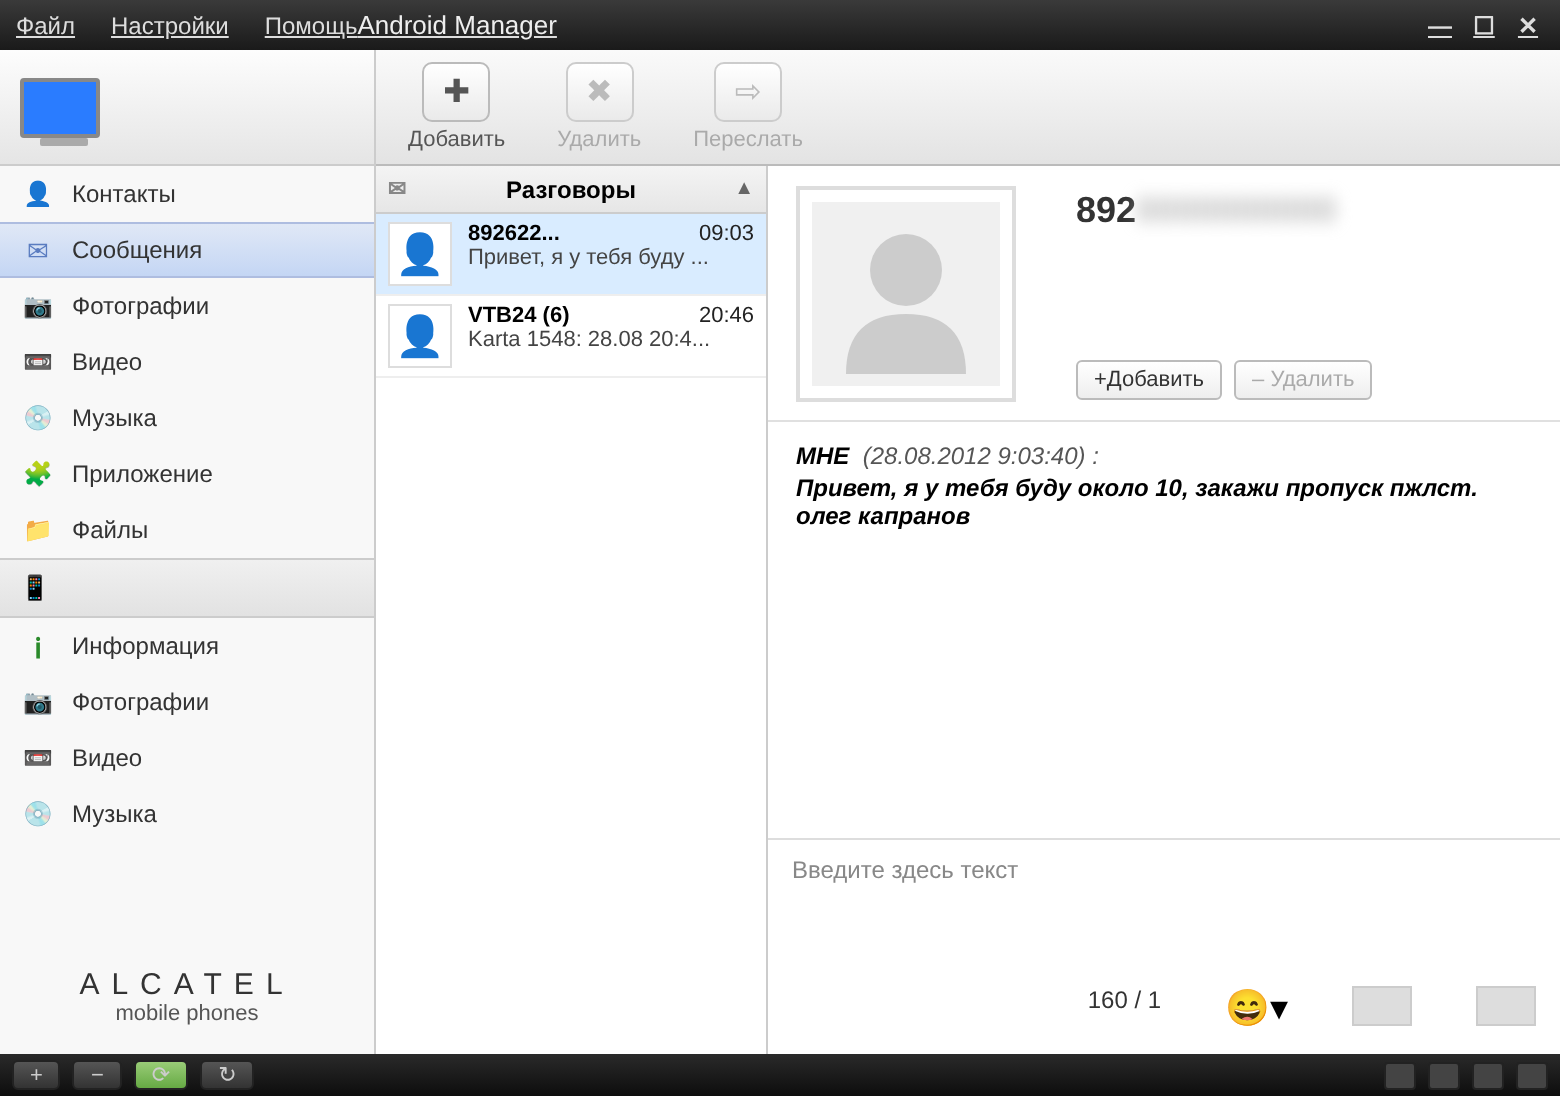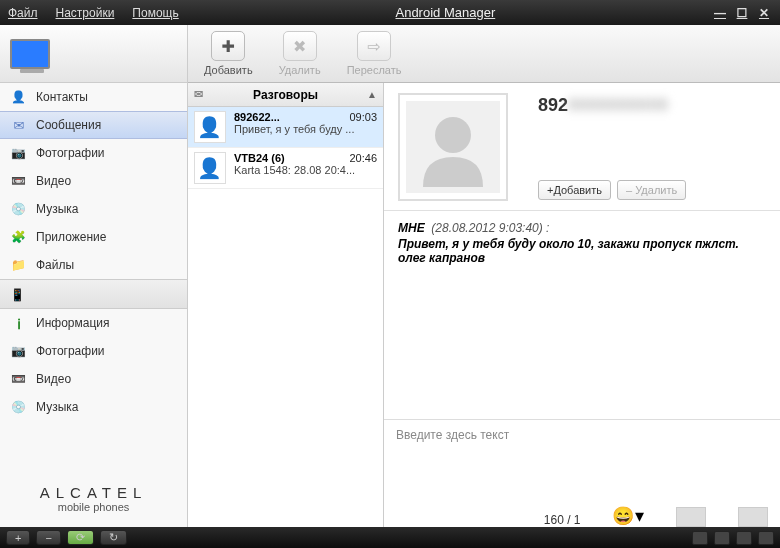--- a/index.html
+++ b/index.html
@@ -2,21 +2,21 @@
 <html><head>
 <meta charset="utf-8">
 <style>
 * { box-sizing: border-box; margin: 0; padding: 0; font-family: Arial, sans-serif; }
 body { width: 780px; height: 548px; overflow: hidden; background: #fff; }
 
 
 .titlebar { height: 25px; background: linear-gradient(#3a3a3a, #1a1a1a); display: flex; align-items: center; color: #ddd; font-size: 12px; padding: 0 8px; text-decoration: underline; }
 .titlebar .menu-items { display: flex; gap: 18px; }
 .titlebar .menu-items span { cursor: default; }
-.titlebar .title { flex: 1; text-align: center; font-size: 13px; color: #eee; }
+.titlebar .title { flex: 1; font-size: 13px; color: #eee; }
 .titlebar .win-controls { display: flex; gap: 6px; }
 .titlebar .win-controls span { width: 16px; text-align: center; font-weight: bold; cursor: default; }
 
 
 .main { display: flex; height: 502px; width: 780px; }
 
 
 .sidebar { width: 188px; background: #f8f8f8; border-right: 1px solid #ccc; display: flex; flex-direction: column; }
 .device-pane { height: 58px; background: linear-gradient(#fdfdfd, #e5e5e5); border-bottom: 1px solid #ccc; display: flex; align-items: center; padding-left: 10px; }
 .monitor { width: 40px; height: 30px; background: #2a7cff; border: 2px solid #888; border-radius: 2px; position: relative; }
@@ -68,21 +68,21 @@
 .small-btn { font-size: 11px; padding: 3px 8px; border: 1px solid #bbb; border-radius: 3px; background: linear-gradient(#fff,#eee); color: #333; }
 .small-btn.disabled { color: #aaa; }
 
 .messages { flex: 1; padding: 10px 14px; font-size: 12px; overflow-y: auto; font-style: italic; }
 .msg-header { color: #555; }
 .msg-sender { font-weight: bold; color: #000; }
 .msg-body { font-weight: bold; color: #000000; margin-top: 2px; }
 
 .compose { border-top: 1px solid #ddd; height: 108px; display:flex; flex-direction:column; }
 .compose-text { flex:1; padding: 8px 12px; color:#888; font-size:12px; }
-.compose-bar { height: 34px; display:flex; align-items:flex-end; justify-content:flex-end; gap: 32px; padding: 0 12px; }
+.compose-bar { height: 34px; display:flex; align-items:flex-start; justify-content:flex-end; gap: 32px; padding: 0 12px; }
 .counter { font-size: 12px; color: #333; }
 .emoji { font-size: 18px; }
 .send-ico { width: 30px; height: 20px; background: #ddd; border: 1px solid #ccc; display: inline-block; }
 
 
 .bottombar { height: 21px; background: linear-gradient(#2a2a2a, #0d0d0d); display: flex; align-items: center; padding: 0 6px; gap: 6px; }
 .bb-btn { height: 15px; padding: 0 8px; background: linear-gradient(#555,#333); border-radius: 3px; border: 1px solid #222; color:#ccc; font-size:11px; display:inline-flex; align-items:center; justify-content:center; }
 .bb-spacer { flex: 1; }
 .bb-icon { width:16px; height:14px; background:#444; border:1px solid #222; border-radius:2px; }
 

